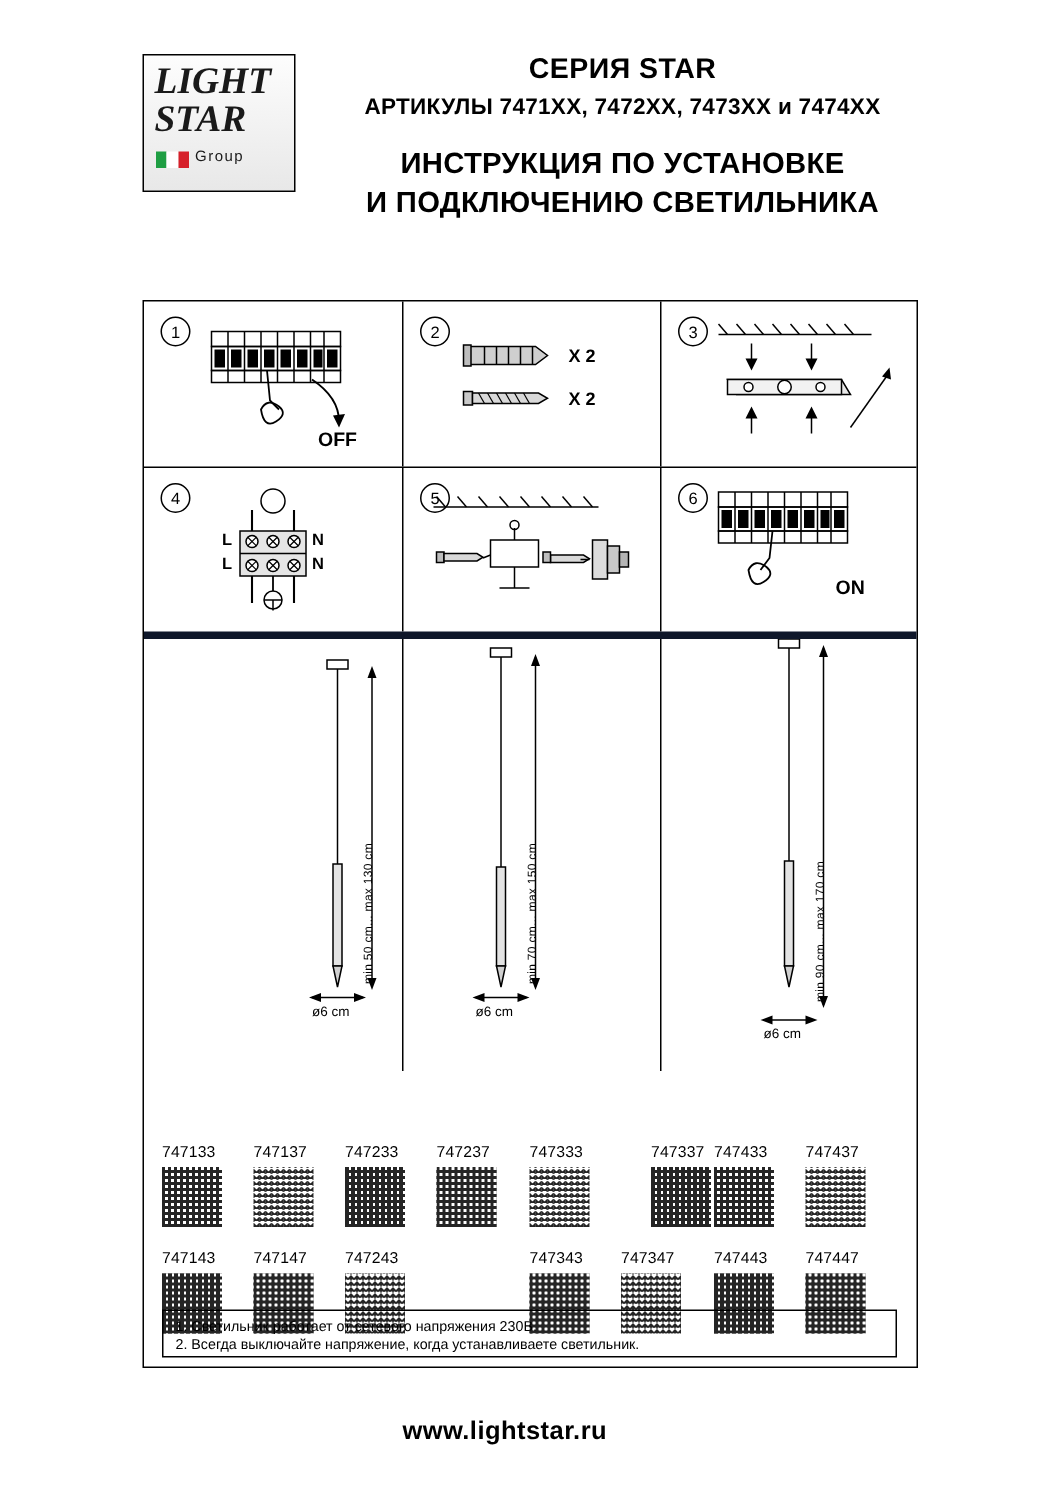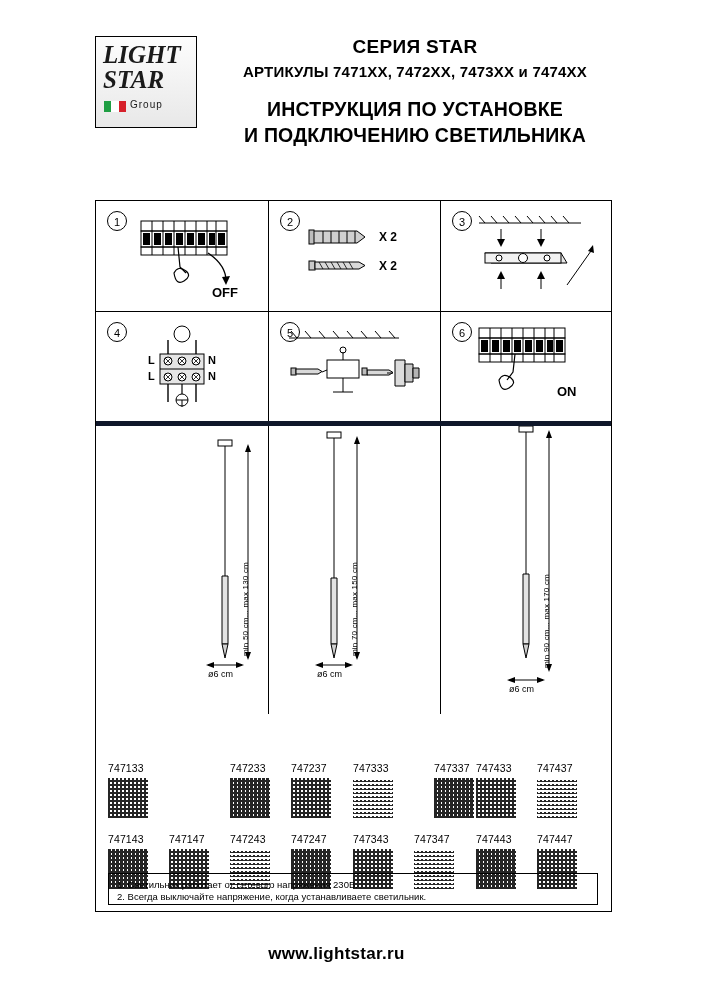--- a/index.html
+++ b/index.html
@@ -559,20 +559,24 @@
         <div class="dia-label" style="left:68px; top:258px;">ø6 cm</div>
       </div>
     </div>
 
     <div class="codes">
 
       <div class="code-item" style="left:12px; top:18px;">
         <div class="code-text">747133</div>
         <div class="qr"></div>
       </div>
+      <div class="code-item" style="left:73px; top:18px;">
+        <div class="code-text">747137</div>
+        <div class="qr v2"></div>
+      </div>
       <div class="code-item" style="left:134px; top:18px;">
         <div class="code-text">747233</div>
         <div class="qr v3"></div>
       </div>
       <div class="code-item" style="left:195px; top:18px;">
         <div class="code-text">747237</div>
         <div class="qr"></div>
       </div>
       <div class="code-item" style="left:257px; top:18px;">
         <div class="code-text">747333</div>
@@ -595,24 +599,20 @@
         <div class="code-text">747143</div>
         <div class="qr v3"></div>
       </div>
       <div class="code-item" style="left:73px; top:89px;">
         <div class="code-text">747147</div>
         <div class="qr"></div>
       </div>
       <div class="code-item" style="left:134px; top:89px;">
         <div class="code-text">747243</div>
         <div class="qr v2"></div>
-      </div>
-      <div class="code-item" style="left:195px; top:89px;">
-        <div class="code-text">747247</div>
-        <div class="qr v3"></div>
       </div>
       <div class="code-item" style="left:257px; top:89px;">
         <div class="code-text">747343</div>
         <div class="qr"></div>
       </div>
       <div class="code-item" style="left:318px; top:89px;">
         <div class="code-text">747347</div>
         <div class="qr v2"></div>
       </div>
       <div class="code-item" style="left:380px; top:89px;">

